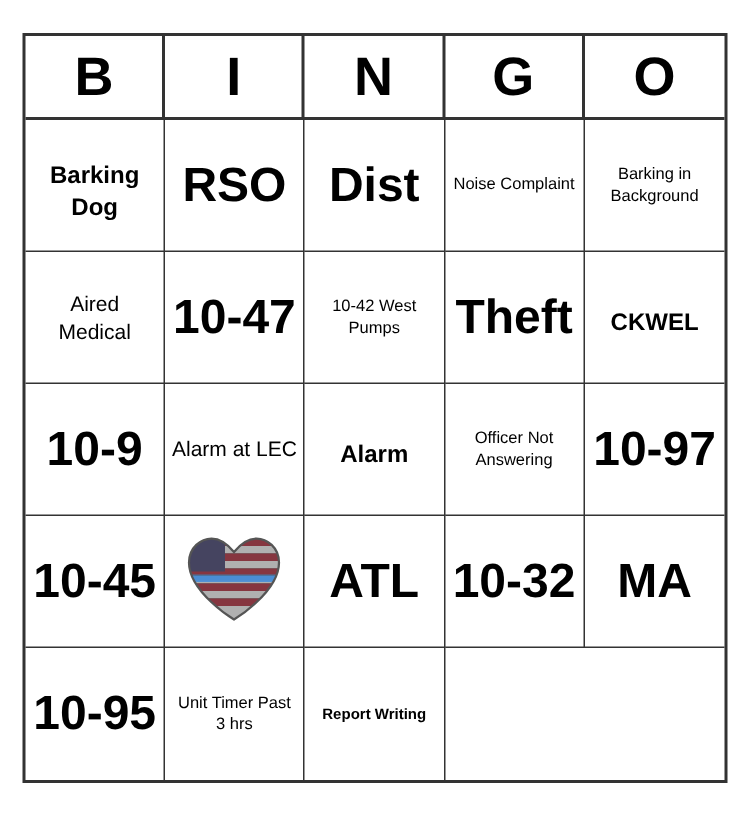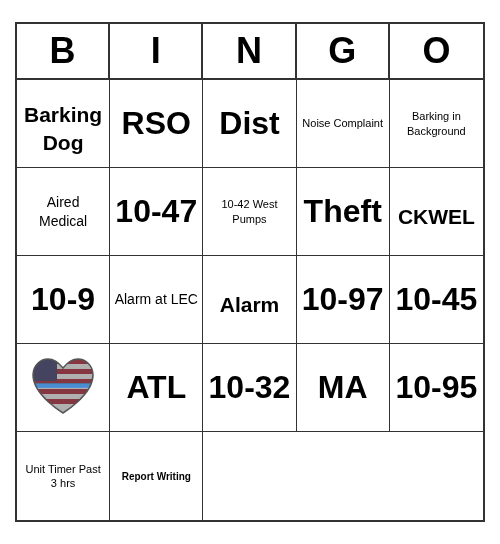--- a/index.html
+++ b/index.html
@@ -51,21 +51,21 @@
       position: relative;
     }
     .bingo-cell:nth-child(5n) {
       border-right: none;
     }
     .bingo-cell:nth-child(n+21) {
       border-bottom: none;
       justify-content: center;
     }
     .cell-large {
-      font-size: 21px;
+      font-size: 16px;
       font-weight: bold;
       margin-top: 10px;
     }
     .cell-xlarge {
       font-size: 32px;
       font-weight: bold;
     }
     .cell-small {
       font-size: 11px;
     }
@@ -115,20 +115,23 @@
       <div class="bingo-cell">
         <span class="cell-xlarge">10-9</span>
       </div>
       <div class="bingo-cell">
         <span style="font-size: 14px;">Alarm at LEC</span>
       </div>
       <div class="bingo-cell">
         <span class="cell-large">Alarm</span>
       </div>
       <div class="bingo-cell">
+        <span class="cell-small">Officer Not Answering</span>
+      </div>
+      <div class="bingo-cell">
         <span class="cell-xlarge">10-97</span>
       </div>
       <div class="bingo-cell">
         <span class="cell-xlarge">10-45</span>
       </div>
       <div class="bingo-cell">
         <svg width="70" height="65" viewBox="0 0 70 65" xmlns="http://www.w3.org/2000/svg">
           <defs>
             <clipPath id="heartClip">
               <path d="M35,58 C35,58 5,40 5,20 C5,10 13,4 20,4 C26,4 31,8 35,13 C39,8 44,4 50,4 C57,4 65,10 65,20 C65,40 35,58 35,58 Z"></path>

